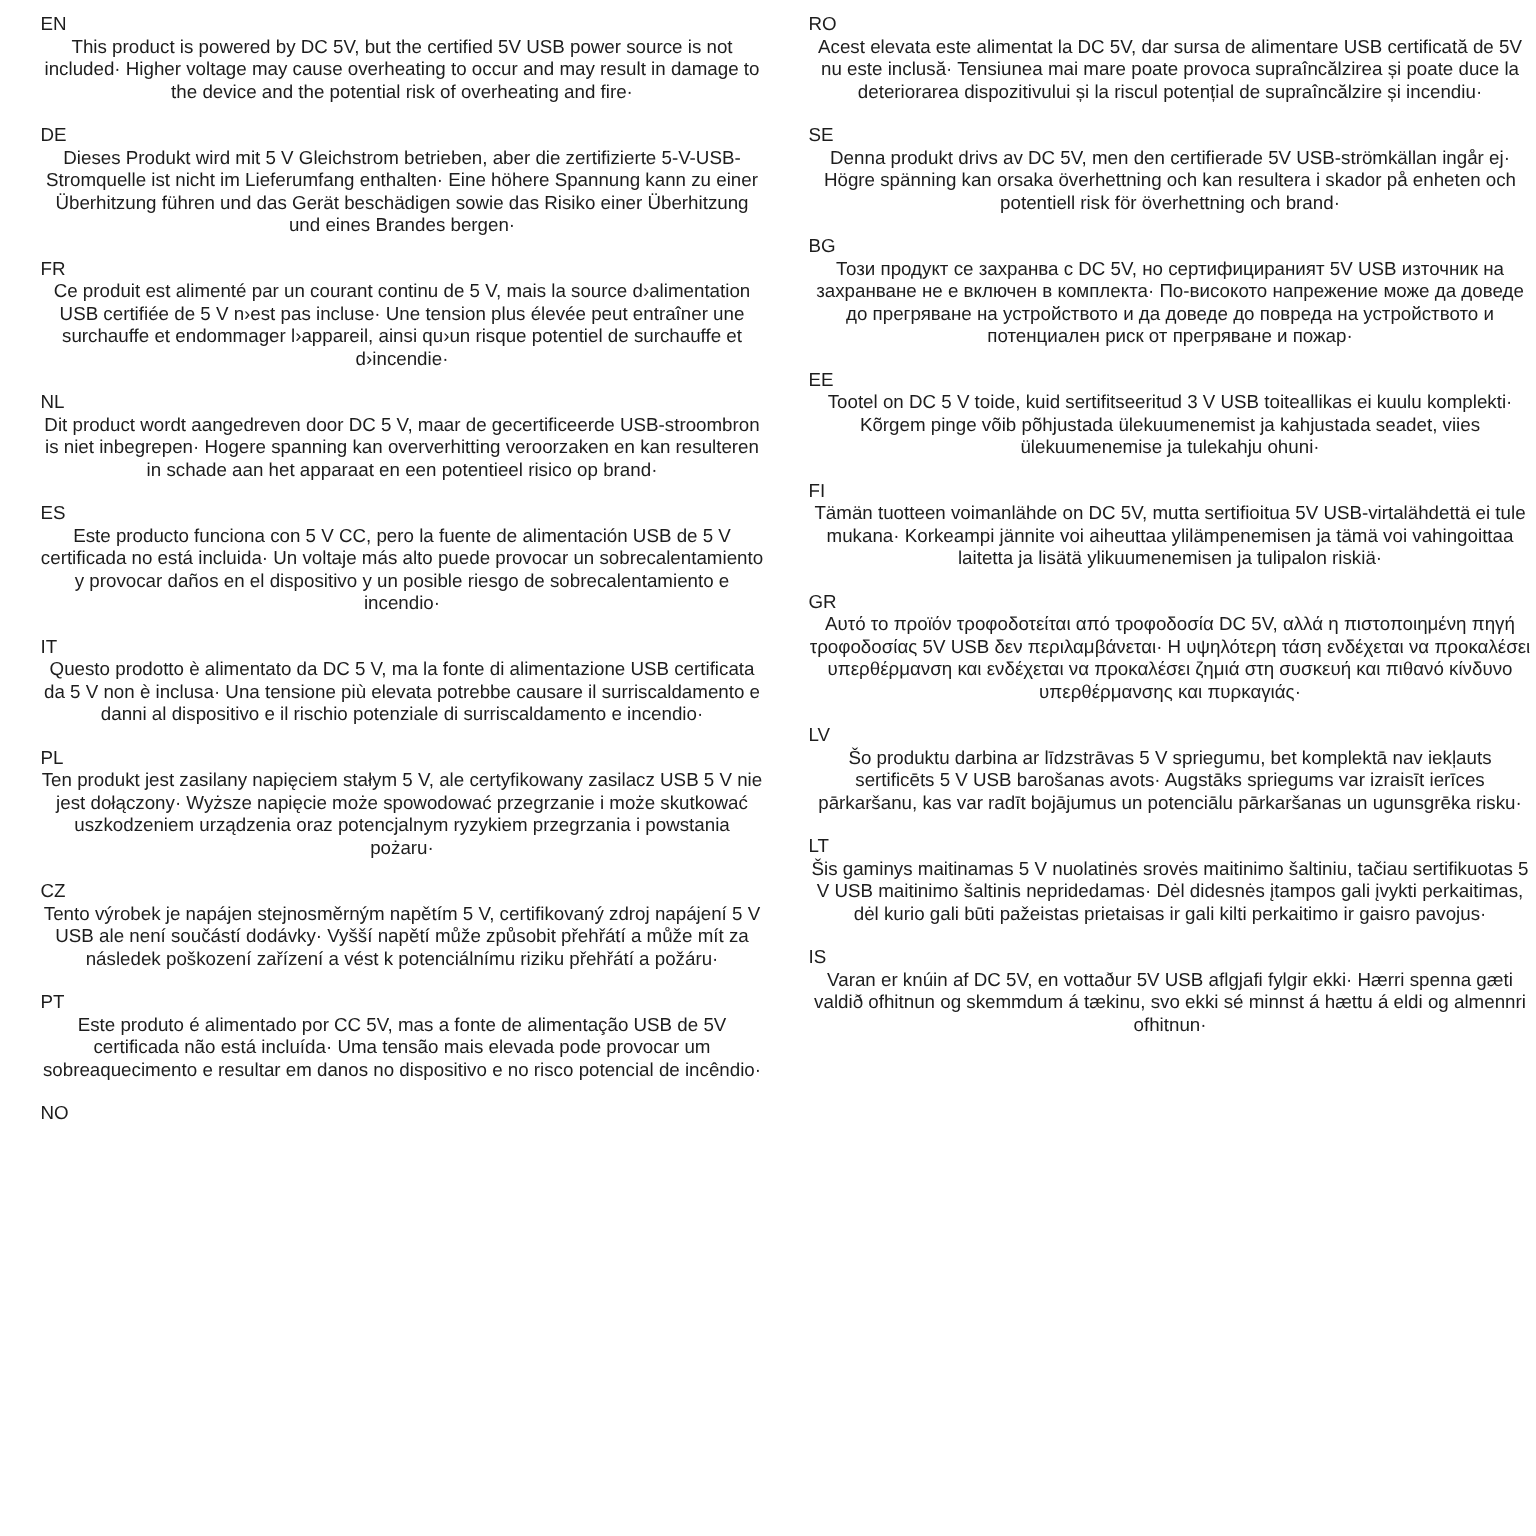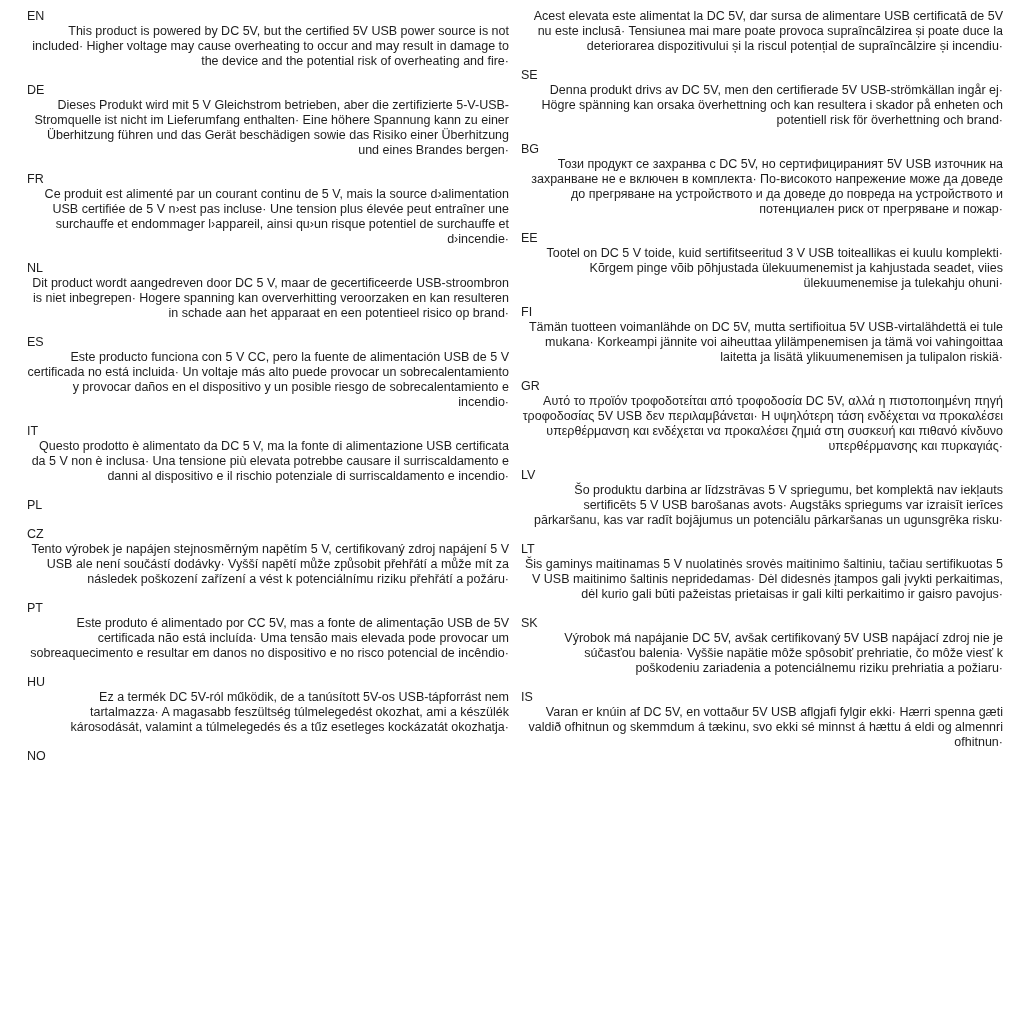--- a/index.html
+++ b/index.html
@@ -8,41 +8,41 @@
     height: 1024px;
     background: #ffffff;
     overflow: hidden;
     font-family: "Liberation Sans", "DejaVu Sans", sans-serif;
     color: #1d1d1d;
     -webkit-font-smoothing: antialiased;
   }
   .page {
     box-sizing: border-box;
     display: flex;
-    gap: 12px;
+    gap: 30px;
     padding: 9px 18px 0 27px;
   }
   .column {
     flex: 0 0 482px;
     width: 482px;
   }
   .lang-block { margin: 0 0 14px 0; }
   .lang-code {
     font-size: 12.5px;
     font-weight: 400;
     line-height: 15px;
     margin: 0;
     padding: 0;
   }
   .lang-text {
     font-size: 12.5px;
     line-height: 15px;
     margin: 0;
     padding: 0;
-    text-align: right;
+    text-align: center;
   }
 </style>
 </head>
 <body>
 
 <div class="page">
   <div class="column">
   <section class="lang-block">
     <h2 class="lang-code">EN</h2>
     <p class="lang-text">This product is powered by DC 5V, but the certified 5V USB power source is not included· Higher voltage may cause overheating to occur and may result in damage to the device and the potential risk of overheating and fire·</p>
@@ -68,44 +68,44 @@
     <p class="lang-text">Este producto funciona con 5 V CC, pero la fuente de alimentación USB de 5 V certificada no está incluida· Un voltaje más alto puede provocar un sobrecalentamiento y provocar daños en el dispositivo y un posible riesgo de sobrecalentamiento e incendio·</p>
   </section>
 
   <section class="lang-block">
     <h2 class="lang-code">IT</h2>
     <p class="lang-text">Questo prodotto è alimentato da DC 5 V, ma la fonte di alimentazione USB certificata da 5 V non è inclusa· Una tensione più elevata potrebbe causare il surriscaldamento e danni al dispositivo e il rischio potenziale di surriscaldamento e incendio·</p>
   </section>
 
   <section class="lang-block">
     <h2 class="lang-code">PL</h2>
+    <p class="lang-text">Ten produkt jest zasilany napięciem stałym 5 V, ale certyfikowany zasilacz USB 5 V nie jest dołączony· Wyższe napięcie może spowodować przegrzanie i może skutkować uszkodzeniem urządzenia oraz potencjalnym ryzykiem przegrzania i powstania pożaru·</p>
   </section>
 
   <section class="lang-block">
     <h2 class="lang-code">CZ</h2>
     <p class="lang-text">Tento výrobek je napájen stejnosměrným napětím 5 V, certifikovaný zdroj napájení 5 V USB ale není součástí dodávky· Vyšší napětí může způsobit přehřátí a může mít za následek poškození zařízení a vést k potenciálnímu riziku přehřátí a požáru·</p>
   </section>
 
 
   <section class="lang-block">
     <h2 class="lang-code">PT</h2>
     <p class="lang-text">Este produto é alimentado por CC 5V, mas a fonte de alimentação USB de 5V certificada não está incluída· Uma tensão mais elevada pode provocar um sobreaquecimento e resultar em danos no dispositivo e no risco potencial de incêndio·</p>
   </section>
 
   <section class="lang-block">
-    <h2 class="lang-code">HU</h2>
-    <p class="lang-text">Ez a termék DC 5V-ról működik, de a tanúsított 5V-os USB-tápforrást nem tartalmazza· A magasabb feszültség túlmelegedést okozhat, ami a készülék károsodását, valamint a túlmelegedés és a tűz esetleges kockázatát okozhatja·</p>
   </section>
 
   <section class="lang-block">
     <h2 class="lang-code">NO</h2>
   </section>
 </div>
   <div class="column">
   <section class="lang-block">
+    <h2 class="lang-code">RO</h2>
     <p class="lang-text">Acest elevata este alimentat la DC 5V, dar sursa de alimentare USB certificată de 5V nu este inclusă· Tensiunea mai mare poate provoca supraîncălzirea și poate duce la deteriorarea dispozitivului și la riscul potențial de supraîncălzire și incendiu·</p>
   </section>
 
   <section class="lang-block">
     <h2 class="lang-code">SE</h2>
     <p class="lang-text">Denna produkt drivs av DC 5V, men den certifierade 5V USB-strömkällan ingår ej· Högre spänning kan orsaka överhettning och kan resultera i skador på enheten och potentiell risk för överhettning och brand·</p>
   </section>
 
   <section class="lang-block">
     <h2 class="lang-code">BG</h2>
@@ -131,24 +131,20 @@
   <section class="lang-block">
     <h2 class="lang-code">LV</h2>
     <p class="lang-text">Šo produktu darbina ar līdzstrāvas 5 V spriegumu, bet komplektā nav iekļauts sertificēts 5 V USB barošanas avots· Augstāks spriegums var izraisīt ierīces pārkaršanu, kas var radīt bojājumus un potenciālu pārkaršanas un ugunsgrēka risku·</p>
   </section>
 
   <section class="lang-block">
     <h2 class="lang-code">LT</h2>
     <p class="lang-text">Šis gaminys maitinamas 5 V nuolatinės srovės maitinimo šaltiniu, tačiau sertifikuotas 5 V USB maitinimo šaltinis nepridedamas· Dėl didesnės įtampos gali įvykti perkaitimas, dėl kurio gali būti pažeistas prietaisas ir gali kilti perkaitimo ir gaisro pavojus·</p>
   </section>
 
-  <section class="lang-block">
-    <h2 class="lang-code">SK</h2>
-    <p class="lang-text">Výrobok má napájanie DC 5V, avšak certifikovaný 5V USB napájací zdroj nie je súčasťou balenia· Vyššie napätie môže spôsobiť prehriatie, čo môže viesť k poškodeniu zariadenia a potenciálnemu riziku prehriatia a požiaru·</p>
-  </section>
 
 
   <section class="lang-block">
     <h2 class="lang-code">IS</h2>
     <p class="lang-text">Varan er knúin af DC 5V, en vottaður 5V USB aflgjafi fylgir ekki· Hærri spenna gæti valdið ofhitnun og skemmdum á tækinu, svo ekki sé minnst á hættu á eldi og almennri ofhitnun·</p>
   </section>
 </div>
 </div>
 
 </body></html>

